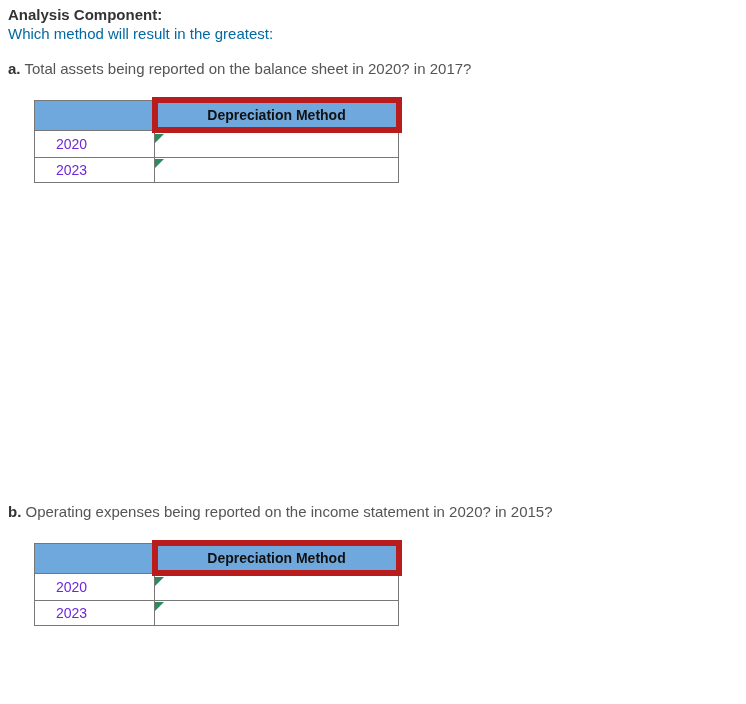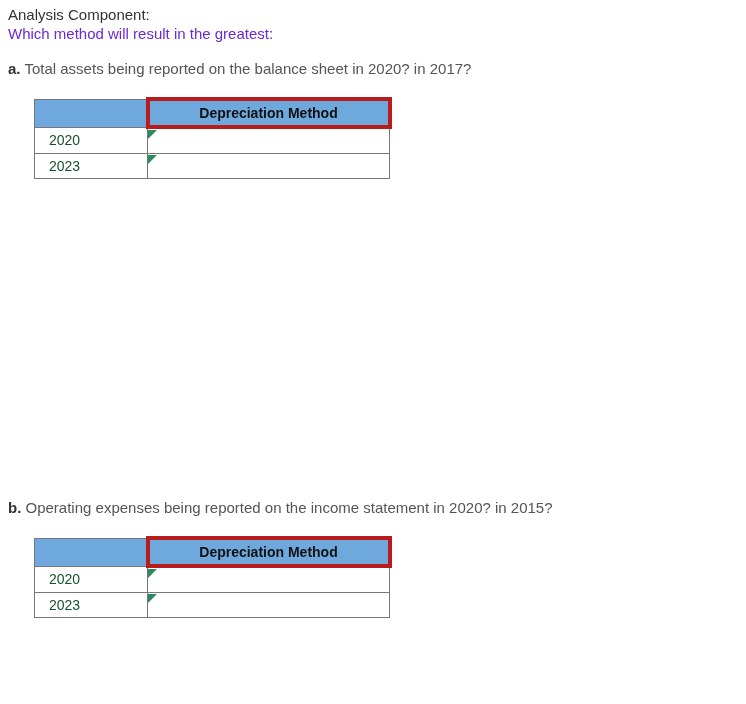--- a/index.html
+++ b/index.html
@@ -5,26 +5,26 @@
     body {
       font-family: Arial, Helvetica, sans-serif;
       font-size: 15px;
       color: #333;
       margin: 0;
       padding: 6px 8px;
       width: 746px;
       box-sizing: border-box;
     }
     .heading {
-      font-weight: normal;
+      font-weight: bold;
       color: #333;
       margin-bottom: 2px;
     }
     .subheading {
-      color: #6d28d9;
+      color: #0369a1;
       margin-bottom: 18px;
     }
     .question {
       color: #555;
       margin-bottom: 20px;
     }
     .question .letter {
       font-weight: bold;
       color: #333;
     }
@@ -50,29 +50,29 @@
     .col-method {
       width: 238px;
       height: 24px;
     }
     th.header-blank {
       background: #6fa8dc;
       border: 1px solid #777;
     }
     th.header-method {
       background: #6fa8dc;
-      border: 4px solid #b91c1c;
+      border: 6px solid #b91c1c;
       font-weight: bold;
       color: #111;
       text-align: center;
       vertical-align: middle;
     }
     td.row-label {
-      padding-left: 14px;
-      color: #14532d;
+      padding-left: 21px;
+      color: #6d28d9;
       vertical-align: middle;
     }
     td.dropdown-cell {
       position: relative;
       padding: 0;
       background: #fff;
     }
     .dropdown {
       position: relative;
       width: 100%;

